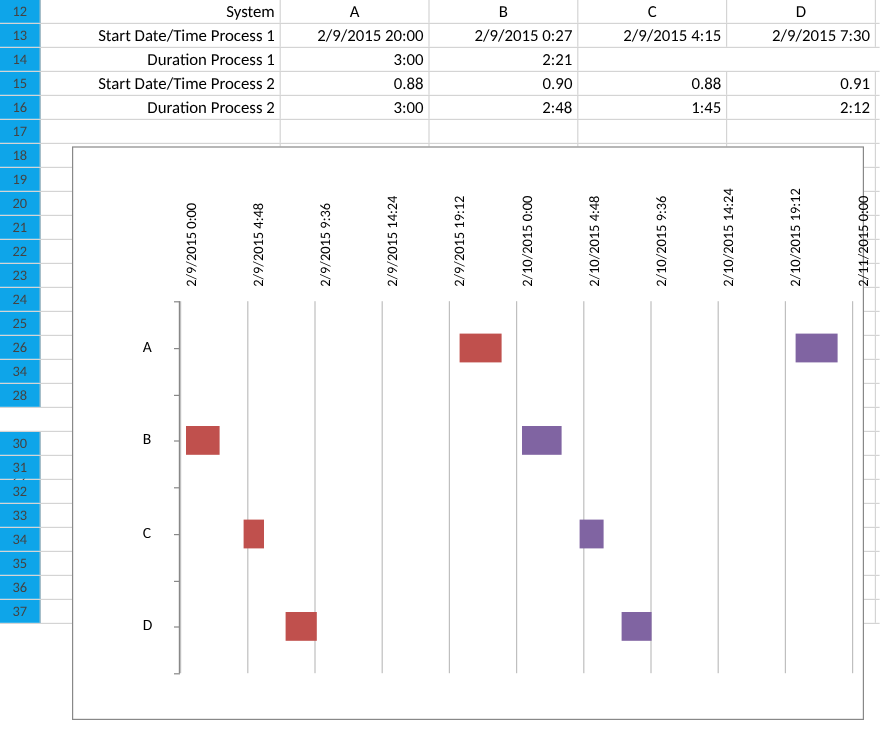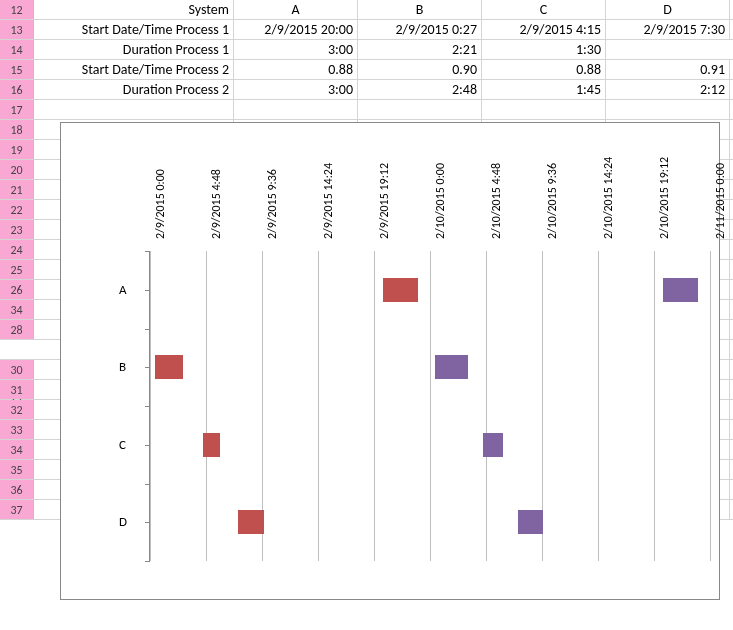--- a/index.html
+++ b/index.html
@@ -11,21 +11,21 @@
       background: #fff;
       color: #000;
       width: 733px;
     }
     .sheet { position: relative; }
     .row { display: flex; height: 20px; border-bottom: 1px solid #d4d4d4; }
     .row.selected .rowhdr { background: #ffd966; margin-top: 48px; }
     .rowhdr {
       width: 34px;
       flex: 0 0 34px;
-      background: #f9a8d4;
+      background: #0ea5e9;
       border-right: 1px solid #c0c0c0;
       text-align: center;
       font-size: 12px;
       color: #444;
       line-height: 20px;
     }
     .cell {
       border-right: 1px solid #d4d4d4;
       line-height: 20px;
       padding: 0 4px;
@@ -125,21 +125,20 @@
       <div class="cell c1">2/9/2015 20:00</div>
       <div class="cell c2">2/9/2015 0:27</div>
       <div class="cell c3">2/9/2015 4:15</div>
       <div class="cell c4">2/9/2015 7:30</div>
     </div>
     <div class="row">
       <div class="rowhdr">14</div>
       <div class="cell c0">Duration Process 1</div>
       <div class="cell c1">3:00</div>
       <div class="cell c2">2:21</div>
-      <div class="cell c3">1:30</div>
     </div>
     <div class="row">
       <div class="rowhdr">15</div>
       <div class="cell c0">Start Date/Time Process 2</div>
       <div class="cell c1">0.88</div>
       <div class="cell c2">0.90</div>
       <div class="cell c3">0.88</div>
       <div class="cell c4">0.91</div>
     </div>
     <div class="row">

